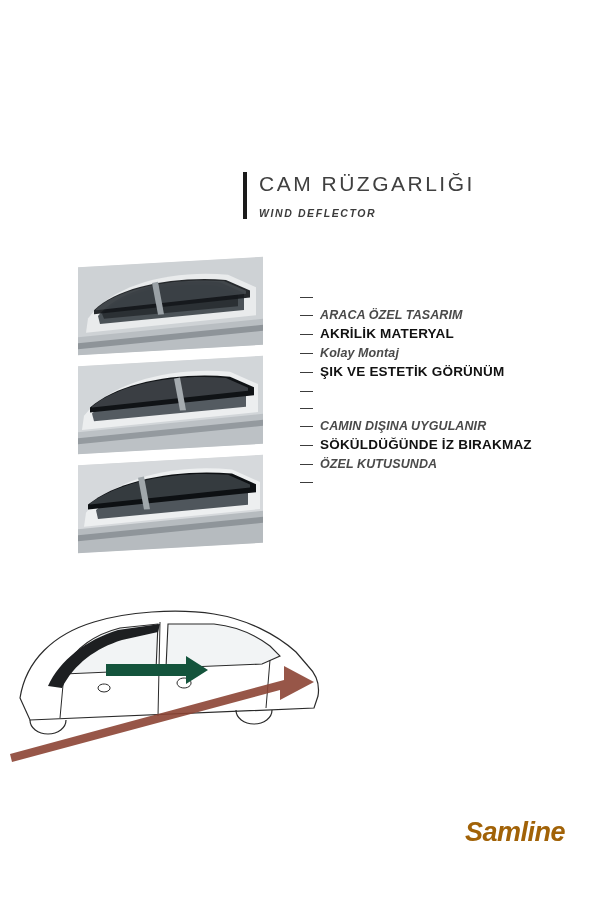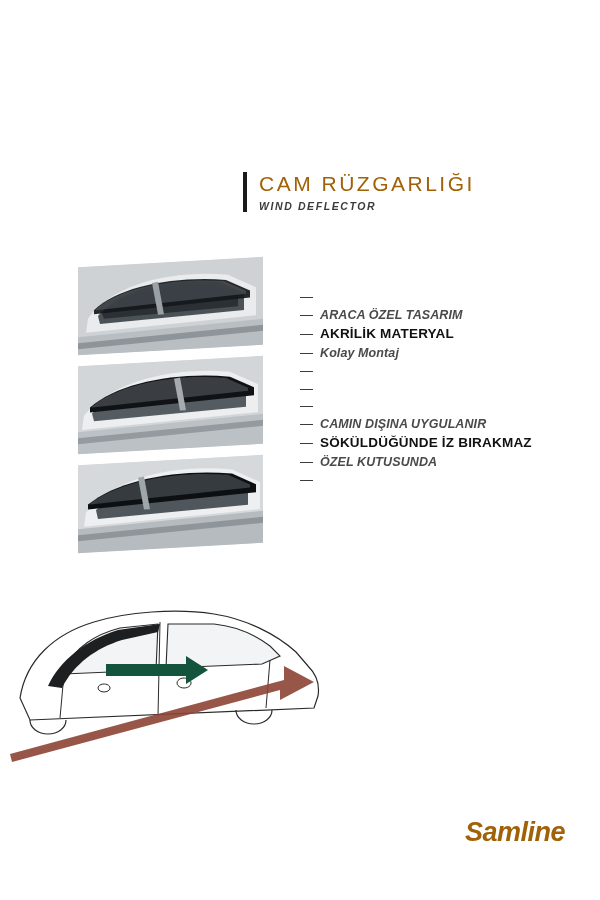--- a/index.html
+++ b/index.html
@@ -29,31 +29,31 @@
     margin-right: 12px;
   }
   .title-text-wrap {
     display: flex;
     flex-direction: column;
     justify-content: center;
   }
   .title-main {
     font-size: 21px;
     letter-spacing: 2.5px;
-    color: #a16207;
+    color: #404040;
     font-weight: 400;
     line-height: 1.15;
   }
   .title-sub {
     font-size: 10.5px;
     letter-spacing: 1.6px;
     color: #3b3b3b;
     font-weight: bold;
     font-style: italic;
-    margin-top: 4px;
+    margin-top: 11px;
   }
 
   
   .photos {
     position: absolute;
     left: 78px;
     top: 262px;
     width: 185px;
     height: 287px;
   }
@@ -192,20 +192,21 @@
   <div class="feature bold">
     <span class="dash">—</span>
     <span class="txt">AKRİLİK MATERYAL</span>
   </div>
   <div class="feature light">
     <span class="dash">—</span>
     <span class="txt">Kolay Montaj</span>
   </div>
   <div class="feature bold">
     <span class="dash">—</span>
+    <span class="txt">ŞIK VE ESTETİK GÖRÜNÜM</span>
   </div>
   <div class="feature light">
     <span class="dash">—</span>
   </div>
   <div class="feature bold">
     <span class="dash">—</span>
   </div>
   <div class="feature light">
     <span class="dash">—</span>
     <span class="txt">CAMIN DIŞINA UYGULANIR</span>

